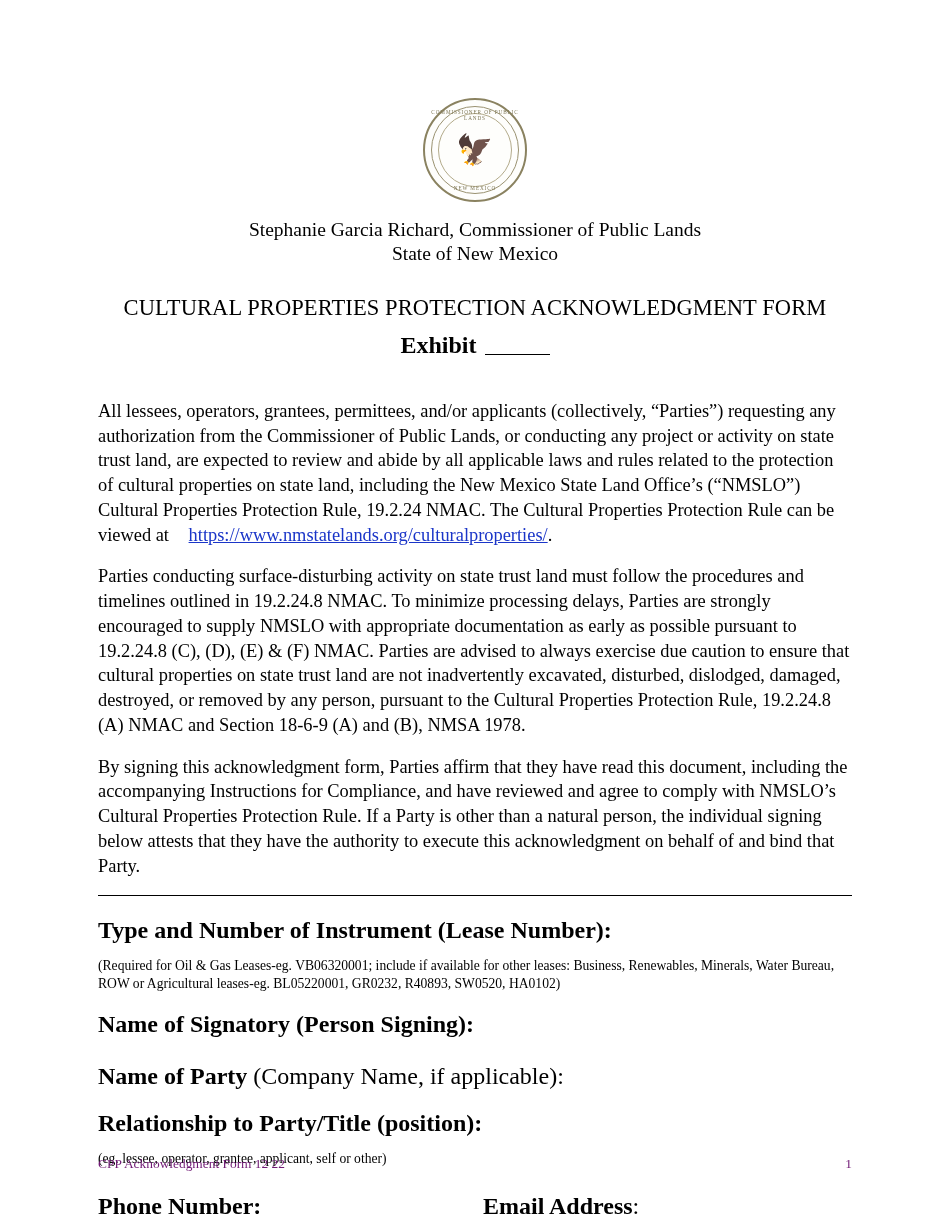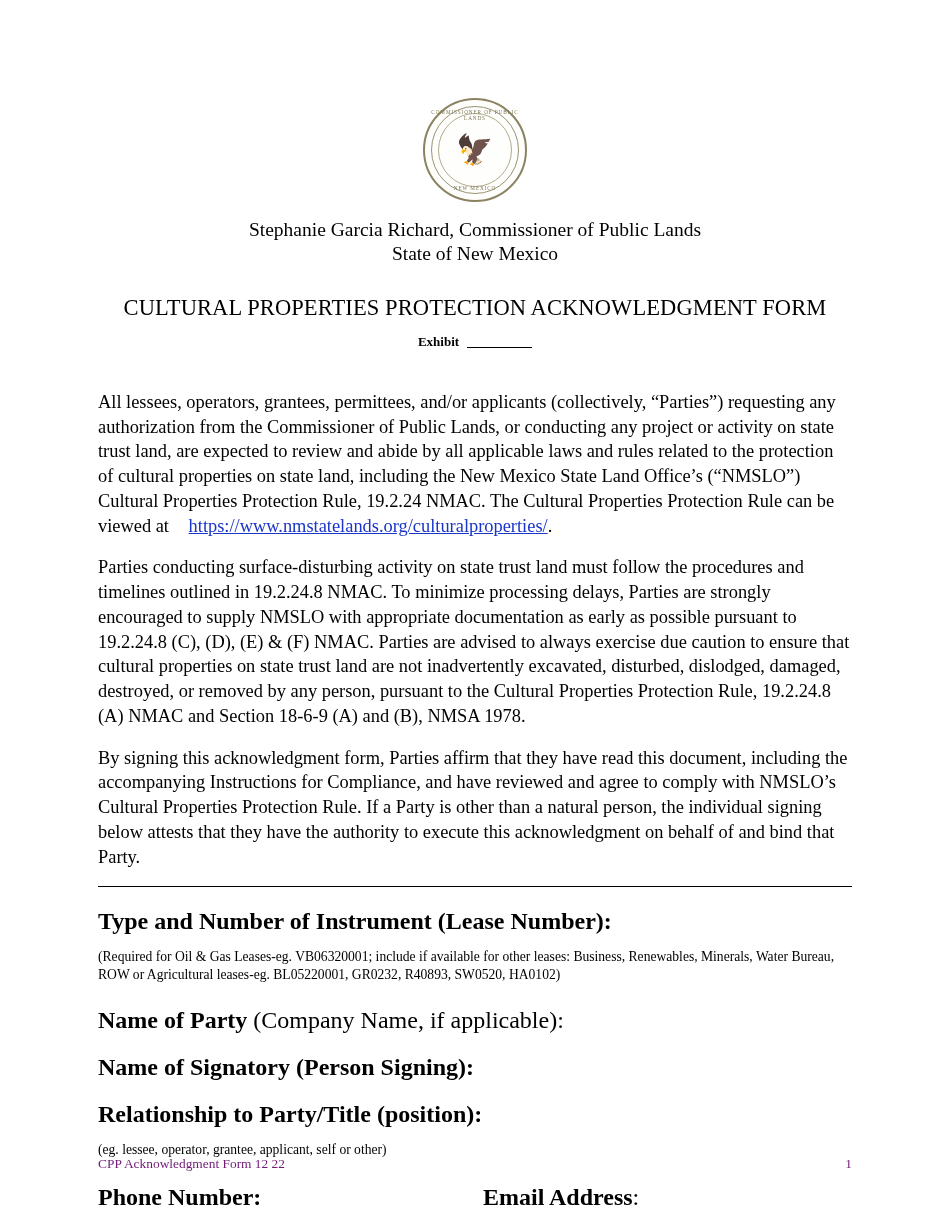--- a/index.html
+++ b/index.html
@@ -86,21 +86,21 @@
     text-align: center;
     font-weight: normal;
     font-size: 22.5px;
     margin-top: 28px;
     letter-spacing: 0.1px;
   }
   .exhibit-row {
     text-align: center;
     margin-top: 11px;
     font-weight: bold;
-    font-size: 13px;
+    font-size: 24px;
   }
   .exhibit-blank {
     display: inline-block;
     width: 65px;
     border-bottom: 1.6px solid #000;
     margin-left: 8px;
     vertical-align: -2px;
     height: 15px;
   }
 
@@ -220,23 +220,23 @@
     <p class="para">By signing this acknowledgment form, Parties affirm that they have read this document, including the accompanying Instructions for Compliance, and have reviewed and agree to comply with NMSLO’s Cultural Properties Protection Rule. If a Party is other than a natural person, the individual signing below attests that they have the authority to execute this acknowledgment on behalf of and bind that Party.</p>
   </div>
 
   <hr class="divider">
 
   <div class="fields">
 
     <div class="field-label">Type and Number of Instrument (Lease Number):</div>
     <div class="small-note">(Required for Oil &amp; Gas Leases-eg. VB06320001; include if available for other leases: Business, Renewables, Minerals, Water Bureau, ROW or Agricultural leases-eg. BL05220001, GR0232, R40893, SW0520, HA0102)</div>
 
+    <div class="field-label gap-md">Name of Signatory (Person Signing):</div>
+
     <div class="field-label gap-lg"><span>Name of Party</span><span class="normal"> (Company Name, if applicable):</span></div>
-
-    <div class="field-label gap-md">Name of Signatory (Person Signing):</div>
 
     <div class="field-label gap-md">Relationship to Party/Title (position):</div>
     <div class="small-note">(eg. lessee, operator, grantee, applicant, self or  other)</div>
 
     <div class="row-two">
       <div class="left">
         <span class="field-label">Phone Number:</span>
       </div>
       <div>
         <span class="field-label">Email Address</span><span class="field-label" style="font-weight:normal">:</span>

